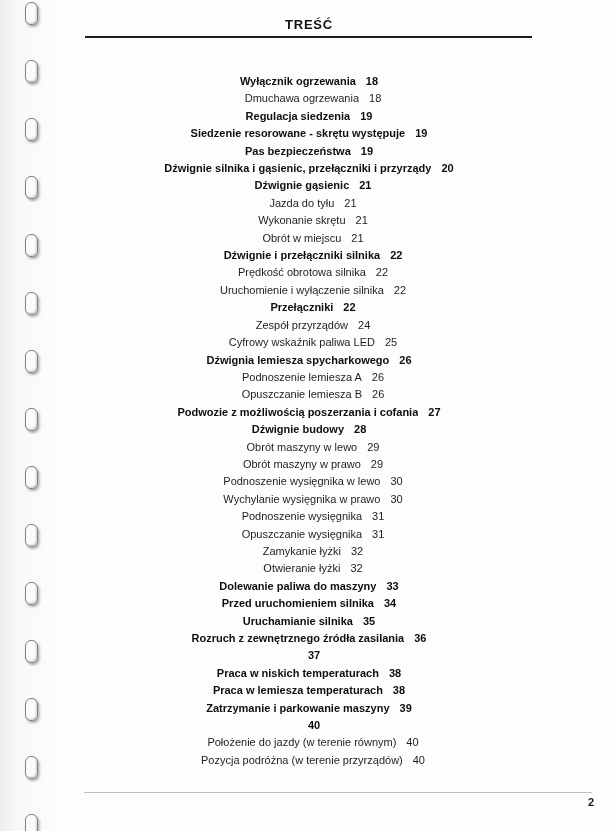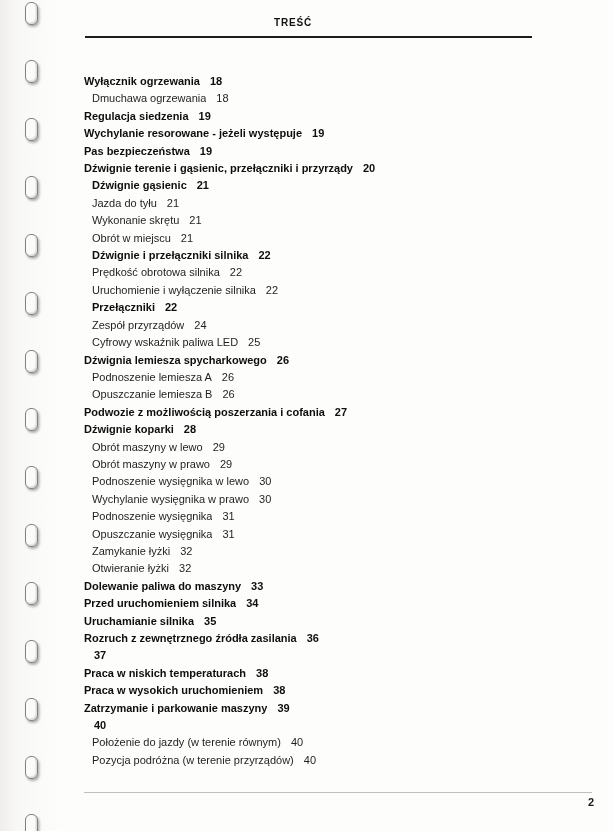--- a/index.html
+++ b/index.html
@@ -27,24 +27,24 @@
     background: #fbfbfa;
     border: 1.5px solid #828282;
     border-radius: 6px;
     box-shadow: 1.5px 2px 2.5px rgba(0,0,0,0.30), inset -1.5px -1.5px 1px rgba(0,0,0,0.12);
   }
 
   
   .header-title {
     position: absolute;
     top: 17px;
-    left: 68px;
+    left: 84px;
     width: 450px;
     text-align: center;
-    font-size: 10px;
+    font-size: 13px;
     font-weight: bold;
     letter-spacing: 0.8px;
     color: #121212;
   }
   .header-rule {
     position: absolute;
     top: 36px;
     left: 85px;
     width: 447px;
     height: 2px;
@@ -53,21 +53,21 @@
 
   
   .toc {
     position: absolute;
     top: 73px;
     left: 84px;
     width: 450px;
   }
   .toc-row {
     display: flex;
-    justify-content: flex-start;
+    justify-content: center;
     align-items: baseline;
     line-height: 17.4px;
     font-size: 11px;
     color: #1e1e1e;
     white-space: nowrap;
   }
   .toc-row.bold { font-weight: bold; color: #0e0e0e; }
   .toc-row .toc-title { overflow: hidden; }
   .toc-row.ind-1 .toc-title { padding-left: 8px; }
   .toc-row .toc-page { padding-left: 10px; }
@@ -127,31 +127,31 @@
     <span class="toc-title">Dmuchawa ogrzewania</span>
     <span class="toc-page">18</span>
   </div>
 
   <div class="toc-row ind-0 bold">
     <span class="toc-title">Regulacja siedzenia</span>
     <span class="toc-page">19</span>
   </div>
 
   <div class="toc-row ind-0 bold">
-    <span class="toc-title">Wychylanie resorowane - jeżeli występuje</span>
+    <span class="toc-title">Siedzenie resorowane - skrętu występuje</span>
     <span class="toc-page">19</span>
   </div>
 
   <div class="toc-row ind-0 bold">
     <span class="toc-title">Pas bezpieczeństwa</span>
     <span class="toc-page">19</span>
   </div>
 
   <div class="toc-row ind-0 bold">
-    <span class="toc-title">Dźwignie terenie i gąsienic, przełączniki i przyrządy</span>
+    <span class="toc-title">Dźwignie silnika i gąsienic, przełączniki i przyrządy</span>
     <span class="toc-page">20</span>
   </div>
 
   <div class="toc-row ind-1 bold">
     <span class="toc-title">Dźwignie gąsienic</span>
     <span class="toc-page">21</span>
   </div>
 
   <div class="toc-row ind-1">
     <span class="toc-title">Jazda do tyłu</span>
@@ -212,21 +212,21 @@
     <span class="toc-title">Opuszczanie lemiesza B</span>
     <span class="toc-page">26</span>
   </div>
 
   <div class="toc-row ind-0 bold">
     <span class="toc-title">Podwozie z możliwością poszerzania i cofania</span>
     <span class="toc-page">27</span>
   </div>
 
   <div class="toc-row ind-0 bold">
-    <span class="toc-title">Dźwignie koparki</span>
+    <span class="toc-title">Dźwignie budowy</span>
     <span class="toc-page">28</span>
   </div>
 
   <div class="toc-row ind-1">
     <span class="toc-title">Obrót maszyny w lewo</span>
     <span class="toc-page">29</span>
   </div>
 
   <div class="toc-row ind-1">
     <span class="toc-title">Obrót maszyny w prawo</span>
@@ -286,21 +286,21 @@
   <div class="toc-row ind-0 bold">
     <span class="toc-page">37</span>
   </div>
 
   <div class="toc-row ind-0 bold">
     <span class="toc-title">Praca w niskich temperaturach</span>
     <span class="toc-page">38</span>
   </div>
 
   <div class="toc-row ind-0 bold">
-    <span class="toc-title">Praca w wysokich uruchomieniem</span>
+    <span class="toc-title">Praca w lemiesza temperaturach</span>
     <span class="toc-page">38</span>
   </div>
 
   <div class="toc-row ind-0 bold">
     <span class="toc-title">Zatrzymanie i parkowanie maszyny</span>
     <span class="toc-page">39</span>
   </div>
 
   <div class="toc-row ind-0 bold">
     <span class="toc-page">40</span>

